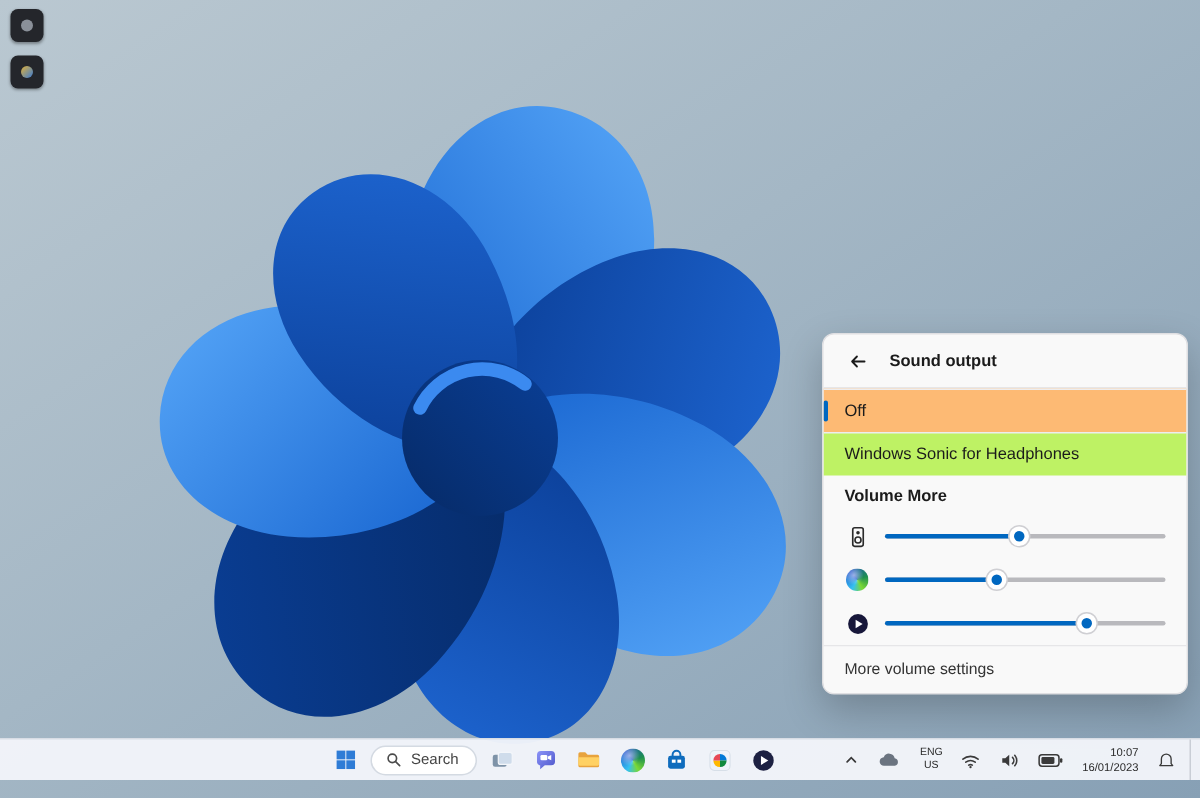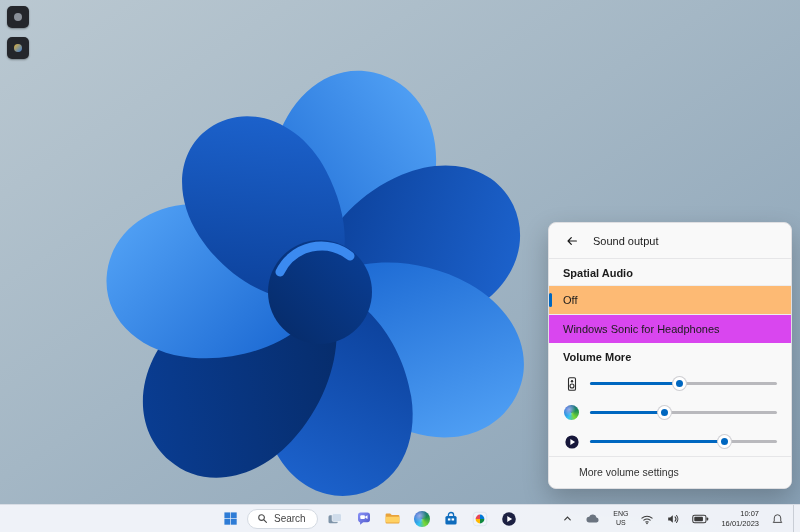--- a/index.html
+++ b/index.html
@@ -13,46 +13,46 @@
   
   .overlay-icon { position:absolute; left:7px; width:22px; height:22px; border-radius:5px;
     background:#24262b; box-shadow:0 1px 2px rgba(0,0,0,.35); display:flex; align-items:center; justify-content:center; }
   .overlay-icon .dot { width:8px; height:8px; border-radius:50%; background:#8a9099; }
   .overlay-icon.second .dot { background:linear-gradient(135deg,#e0b13a,#3a7bd5); }
 
   
   .flyout { position:absolute; top:222px; right:8px; width:244px; background:#f9f9f9;
     border:1px solid #dfdfe2; border-radius:8px; box-shadow:0 10px 26px rgba(0,0,0,.22);
     color:#1b1b1b; font-size:11px; overflow:hidden; }
-  .flyout-header { display:flex; align-items:center; gap:10px; padding:9px 12px 8px; }
+  .flyout-header { display:flex; align-items:center; gap:10px; padding:9px 12px 8px;font-weight:bold; }
   .back-button { background:none; border:none; cursor:pointer; width:22px; height:18px;
     display:flex; align-items:center; justify-content:center; border-radius:4px; }
   .flyout-title { font-size:11px; color:#1b1b1b; }
   .hairline { height:1px; background:#e6e6e8; }
   .section-label { font-weight:bold; font-size:11px; padding:8px 14px 6px; }
-  .option { position:relative; padding:8px 14px; background:#d946ef; border-top:1px solid #ededef; cursor:pointer; }
+  .option { position:relative; padding:8px 14px; background:#bef264; border-top:1px solid #ededef; cursor:pointer; }
   .option:last-of-type { border-bottom:1px solid #ededef; }
   .option.selected { background:#fdba74; }
   .accent-bar { display:none; }
   .option.selected .accent-bar { display:block; position:absolute; left:0; top:7px; bottom:7px;
     width:3px; border-radius:2px; background:#0067c0; }
   .slider-row { display:flex; align-items:center; gap:10px; padding:6px 14px; }
   .mixer-icon { width:17px; height:17px; flex:0 0 auto; display:flex; align-items:center; justify-content:center; }
   .edge-circle { width:15px; height:15px; border-radius:50%;
     background:radial-gradient(circle at 35% 30%, rgba(255,255,255,.55), rgba(255,255,255,0) 45%),
                conic-gradient(from 210deg, #35c1f1, #2052cc 110deg, #1d8f50 220deg, #7ad835 300deg, #35c1f1); }
   .slider { position:relative; flex:1; height:15px; cursor:pointer; }
   .slider-track { position:absolute; left:0; right:0; top:6px; height:3px; border-radius:2px; background:#b9b9bd; }
   .slider-fill { position:absolute; left:0; top:6px; height:3px; border-radius:2px; background:#0067c0; }
   .slider-thumb { position:absolute; top:1px; width:13px; height:13px; margin-left:-7px; border-radius:50%;
     background:#0067c0; border:3px solid #fff; box-shadow:0 0 0 1px #cfcfd3; }
-  .flyout-footer { padding:9px 14px 10px; font-size:10.5px; color:#333; background:#f9f9f9; cursor:pointer;margin-left:16px; }
+  .flyout-footer { padding:9px 14px 10px; font-size:10.5px; color:#333; background:#f9f9f9; cursor:pointer; }
 
   
-  .taskbar { position:absolute; left:0; right:0; bottom:0; height:28px;
+  .taskbar { position:absolute; left:0; right:0; bottom:12px; height:28px;
     background:rgba(242,245,250,.96); border-top:1px solid #d8dde5; }
   .tb-center { position:absolute; left:218px; top:0; height:100%; display:flex; align-items:center; gap:5px; }
   .tb-btn { width:24px; height:24px; border:none; background:transparent; border-radius:5px;
     display:flex; align-items:center; justify-content:center; cursor:pointer; padding:0; }
   .search-pill { height:20px; display:flex; align-items:center; gap:6px; background:#fff;
     border:1px solid #d4dae2; border-radius:11px; padding:0 11px 0 9px; font-size:10px; color:#444; cursor:pointer; }
   .tray { position:absolute; right:3px; top:0; height:100%; display:flex; align-items:center; gap:6px; }
   .tray-btn { border:none; background:transparent; border-radius:4px; display:flex; align-items:center;
     justify-content:flex-end; cursor:pointer; padding:2px 3px; }
   .lang { display:flex; flex-direction:column; align-items:center; font-size:7px; line-height:1.25; color:#2b2b2b; }
@@ -110,21 +110,20 @@
     <div class="flyout-header">
       <button class="back-button">
         <svg width="14" height="14" viewBox="0 0 16 16" fill="none" stroke="#1b1b1b" stroke-width="1.4" stroke-linecap="round" stroke-linejoin="round">
           <path d="M13 8 H3.5 M7.2 4.2 L3.5 8 L7.2 11.8"></path>
         </svg>
       </button>
       <span class="flyout-title">Sound output</span>
     </div>
     <div class="hairline"></div>
 
-    <div class="section-label">Spatial Audio</div>
 
     <div class="option selected">
       <span class="accent-bar"></span>
       <span>Off</span>
     </div>
     <div class="option">
       
       <span>Windows Sonic for Headphones</span>
     </div>
 

